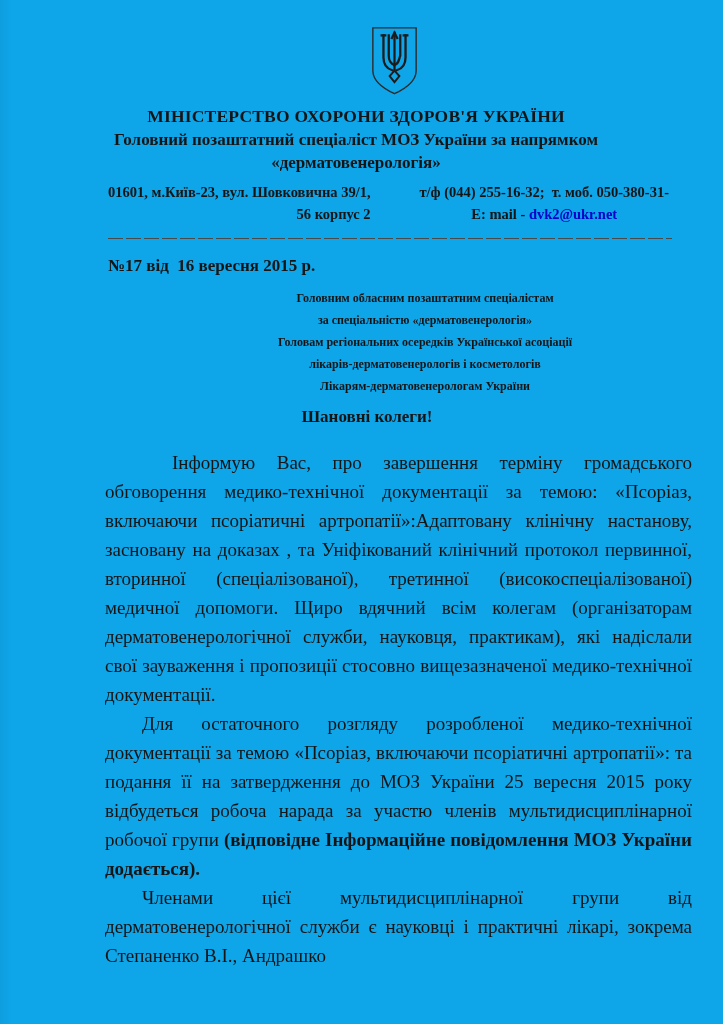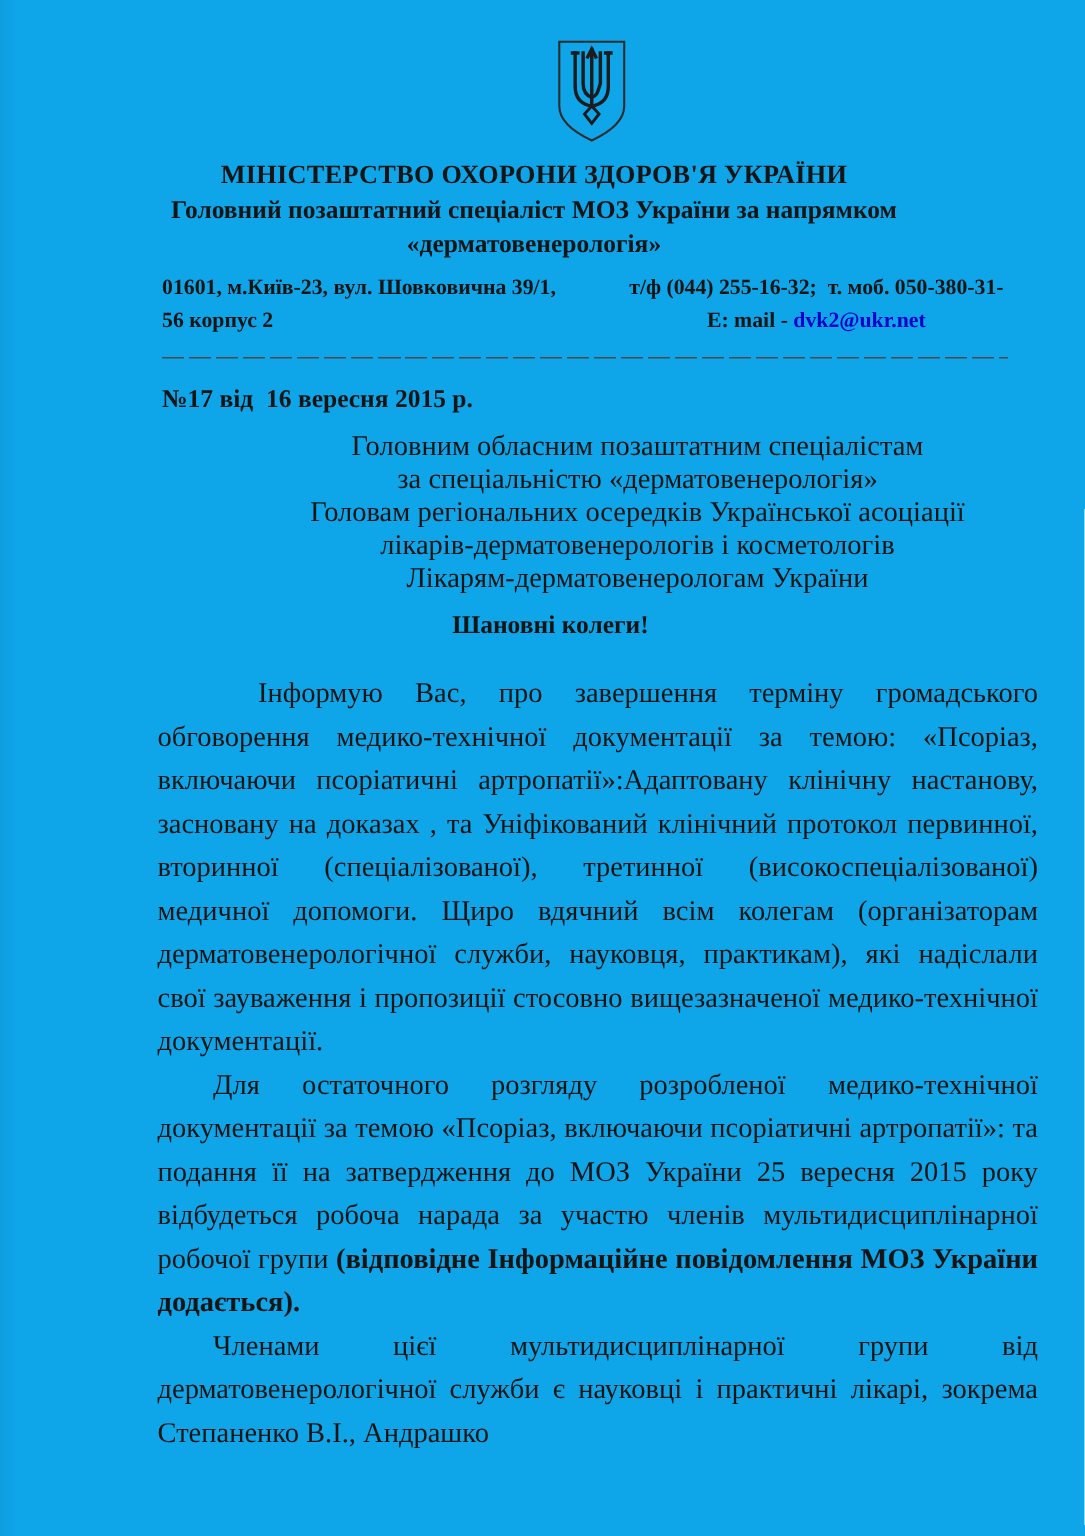--- a/index.html
+++ b/index.html
@@ -24,34 +24,34 @@
 
   .org-block{width:582px;margin:8px 0 0 65px;text-align:center;font-weight:bold;}
   .ministry{font-size:17.5px;line-height:24px;letter-spacing:0.2px;}
   .org-sub{font-size:17px;line-height:23px;}
 
   .contact-row{
     display:flex;justify-content:space-between;
     margin:7px 54px 0 108px;
     font-weight:bold;font-size:14.5px;line-height:22px;
   }
-  .contact-left{text-align:left;}
+  .contact-left{text-align:right;}
   .contact-right{text-align:center;}
   .email{color:#0202c8;text-decoration:none;font-weight:bold;cursor:pointer;}
 
   .divider{
     margin:13px 0 0 108px;width:564px;height:1px;
     background:repeating-linear-gradient(90deg,#4a4a4a 0 15px,rgba(0,0,0,0) 15px 18px);
   }
 
   .ref{margin:14px 0 0 108px;font-size:17px;font-weight:bold;line-height:26px;}
 
   .addressees{
     margin:8px 0 0 160px;width:530px;text-align:center;
-    font-weight:normal;font-size:19px;line-height:22px;
+    font-weight:bold;font-size:12px;line-height:22px;
   }
   .salutation{
     margin:7px 0 0 75px;width:584px;text-align:center;
     font-weight:bold;font-size:17px;line-height:26px;
   }
 
   .body-text{
     margin:18px 31px 0 105px;
     font-size:19px;line-height:29px;
     text-align:justify;text-justify:inter-word;

